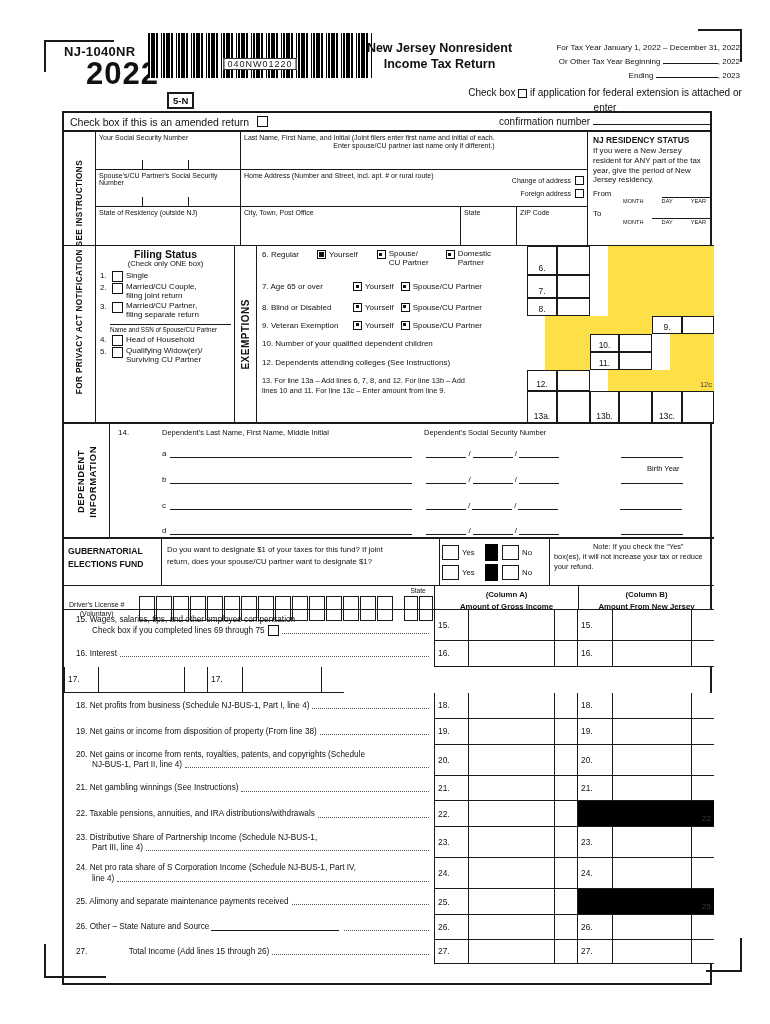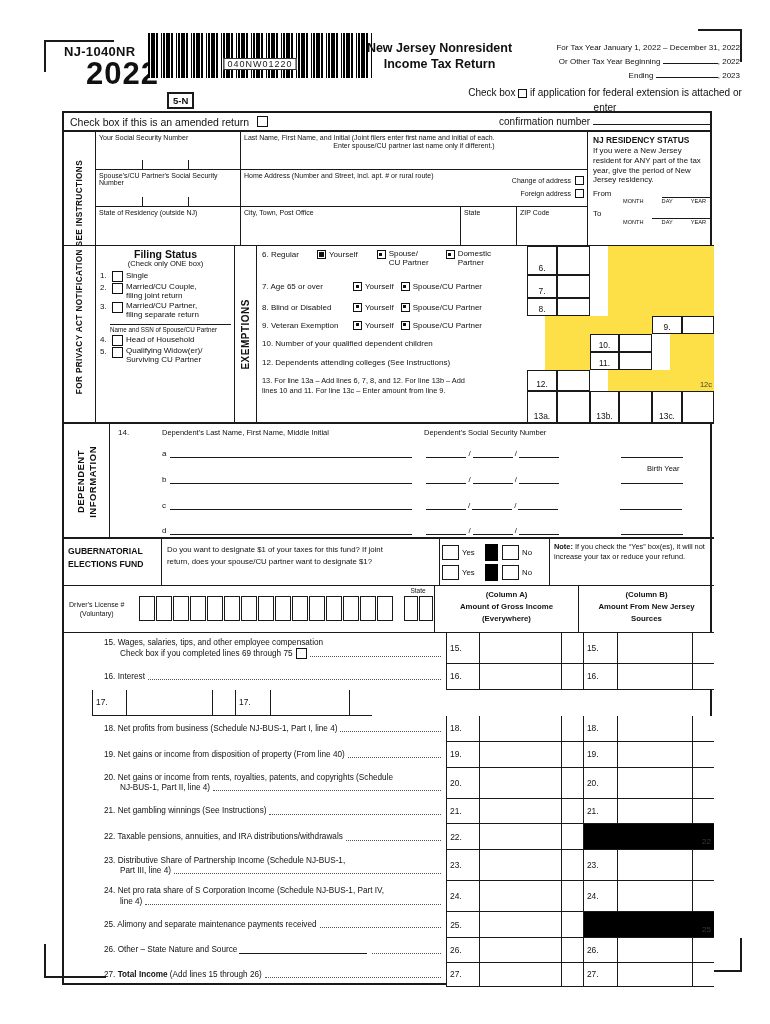--- a/index.html
+++ b/index.html
@@ -4,21 +4,21 @@
 <style>
   * { margin:0; padding:0; box-sizing:border-box; }
   html,body { background:#e8e8e8; }
   .page {
     position:relative; width:770px; height:1024px; margin:0 auto;
     background:#fff; color:#111;
     font-family:"Liberation Sans", sans-serif;
     overflow:hidden;
   }
   .abs { position:absolute; }
-  .b { font-weight:bold; }
+  .b { font-weight:normal;margin-left:39px; }
   .nw { white-space:nowrap; }
   .vtext { writing-mode:vertical-rl; transform:rotate(180deg); text-align:center; }
 
   
   .corner { position:absolute; }
   .c-tl { left:44px; top:40px; width:70px; height:32px; border-top:2px solid #1a1a1a; border-left:2px solid #1a1a1a; }
   .c-tr { left:698px; top:29px; width:44px; height:33px; border-top:2px solid #1a1a1a; border-right:2px solid #1a1a1a; }
   .c-bl { left:44px; top:944px; width:62px; height:34px; border-bottom:2px solid #1a1a1a; border-left:2px solid #1a1a1a; }
   .c-br { left:706px; top:938px; width:36px; height:34px; border-bottom:2px solid #1a1a1a; border-right:2px solid #1a1a1a; }
 
@@ -141,21 +141,21 @@
   .dl-boxes { position:absolute; left:75px; top:10px; display:flex; gap:1px; }
   .dl-box { width:16px; height:25px; border:1.8px solid #1a1a1a; background:#fff; }
   .dl-state-lab { position:absolute; left:338px; top:1px; font-size:6.5px; width:32px; text-align:center; }
   .dl-state-boxes { position:absolute; left:340px; top:10px; display:flex; gap:1px; }
   .dl-sbox { width:14px; height:25px; border:1.8px solid #1a1a1a; background:#fff; }
   .colhead { position:absolute; top:0; height:47px; border-left:1.5px solid #1a1a1a; text-align:center; font-size:7.8px; font-weight:bold; line-height:1.55; padding-top:3px; }
   .colhead-a { left:370px; width:144px; }
   .colhead-b { left:514px; width:136px; }
 
   
-  .table { left:0; top:519px; width:650px; height:355px; border-top:1.5px solid #1a1a1a; display:flex; flex-direction:column;padding-left:28px; }
+  .table { left:0; top:496px; width:650px; height:355px; border-top:1.5px solid #1a1a1a; display:flex; flex-direction:column; }
   .t-row { display:flex; }
   .h31 { height:31px; } .h26 { height:26px; } .h25 { height:25px; } .h24 { height:24px; }
   .desc { width:370px; padding:1px 2px 1px 12px; font-size:8.2px; display:flex; flex-direction:column; justify-content:center; line-height:1.25; }
   .dline { display:flex; align-items:flex-end; }
   .dline .txt { white-space:nowrap; }
   .ind { margin-left:16px; }
   .dots { flex:1; border-bottom:1.4px dotted #555; margin:0 3px 2px 3px; min-width:8px; }
   .rule { width:128px; border-bottom:1.8px solid #1a1a1a; margin:0 2px 2px 2px; }
   .tcell { border-left:1.3px solid #1a1a1a; border-bottom:1.3px solid #1a1a1a; background:#fff; }
   .t-num { width:34px; font-size:8.4px; display:flex; align-items:center; padding-left:3px; }
@@ -603,21 +603,21 @@
         <div class="tcell t-amt-a"></div>
         <div class="tcell t-cents-a"></div>
         <div class="tcell t-num t-num-b">18.</div>
         <div class="tcell t-amt-b"></div>
         <div class="tcell t-cents-b"></div>
       </div>
 
       <div class="t-row h26">
         <div class="desc">
           <div class="dline">
-              <span class="txt">19. Net gains or income from disposition of property (From line 40)</span>
+              <span class="txt">19. Net gains or income from disposition of property (From line 38)</span>
               <span class="dots"></span>
             </div>
         </div>
         <div class="tcell t-num">19.</div>
         <div class="tcell t-amt-a"></div>
         <div class="tcell t-cents-a"></div>
         <div class="tcell t-num t-num-b">19.</div>
         <div class="tcell t-amt-b"></div>
         <div class="tcell t-cents-b"></div>
       </div>

